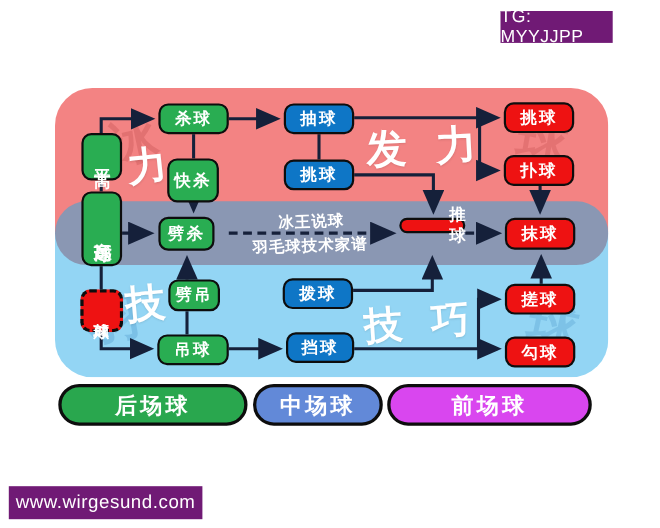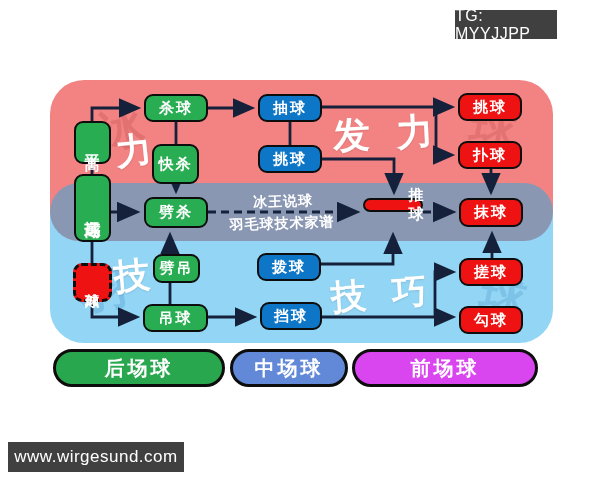--- a/index.html
+++ b/index.html
@@ -1,19 +1,19 @@
 <!DOCTYPE html>
 <html><head>
 <meta charset="utf-8">
 <style>
   html,body{margin:0;padding:0;}
   body{width:600px;height:480px;background:#ffffff;position:relative;overflow:hidden;
        font-family:"Liberation Sans","DejaVu Sans",sans-serif;}
 
-  .badge{position:absolute;background:#404040;color:#fff;display:flex;align-items:center;
+  .badge{position:absolute;background:#701a75;color:#fff;display:flex;align-items:center;
          justify-content:center;font-size:16px;letter-spacing:.5px;}
   #tg-badge{left:455px;top:10px;width:102px;height:29px;}
   #site-badge{left:8px;top:442px;width:176px;height:30px;font-size:17px;}
 
   #board{position:absolute;left:50px;top:80px;width:503px;height:263px;border-radius:34px;
          overflow:hidden;}
   .zone{position:absolute;left:0;width:100%;}
   #zone-power{top:0;height:131px;background:#f38383;}
   #zone-skill{top:131px;height:132px;background:#93d5f4;}
   #center-band{position:absolute;left:0;top:103px;width:100%;height:58px;background:#8a97b3;
@@ -109,21 +109,21 @@
     <path d="M423,212 H452" marker-end="url(#ah)"></path>
   </g>
 </svg>
 
 <div class="node green vert" style="left:74px;top:121px;width:37px;height:43px;">平高</div>
 <div class="node green vert" style="left:74px;top:174px;width:37px;height:68px;font-size:16px;">高远球</div>
 <div class="node nred vert" id="node-dian-qiu" style="left:73px;top:263px;width:39px;height:39px;font-size:14px;">颠球</div>
 
 <div class="node green" style="left:144px;top:94px;width:64px;height:28px;">杀球</div>
 <div class="node green" style="left:152px;top:144px;width:47px;height:40px;">快杀</div>
-<div class="node green" style="left:144px;top:197px;width:64px;height:31px;">劈杀</div>
+<div class="node green" style="left:144px;top:197px;width:51px;height:31px;">劈杀</div>
 <div class="node green" style="left:153px;top:254px;width:47px;height:29px;">劈吊</div>
 <div class="node green" style="left:143px;top:304px;width:65px;height:28px;">吊球</div>
 
 <div class="node nblue" style="left:258px;top:94px;width:64px;height:28px;">抽球</div>
 <div class="node nblue" style="left:258px;top:145px;width:64px;height:28px;">挑球</div>
 <div class="node nblue" style="left:257px;top:253px;width:64px;height:28px;">拨球</div>
 <div class="node nblue" style="left:260px;top:302px;width:62px;height:28px;">挡球</div>
 
 <div class="node nred" style="left:363px;top:198px;width:60px;height:14px;padding-left:48px;">推球</div>
 <div class="node nred" style="left:458px;top:93px;width:64px;height:28px;">挑球</div>

